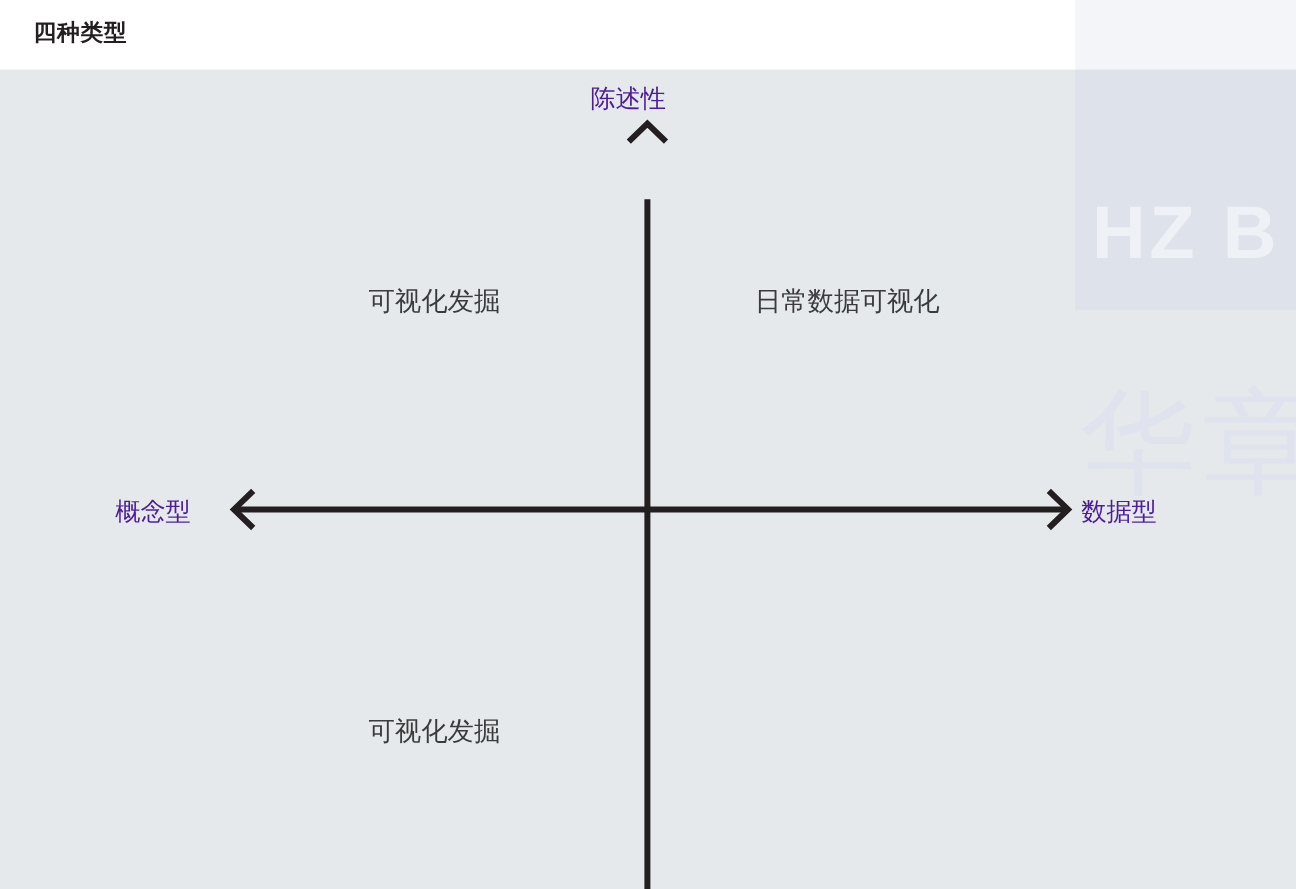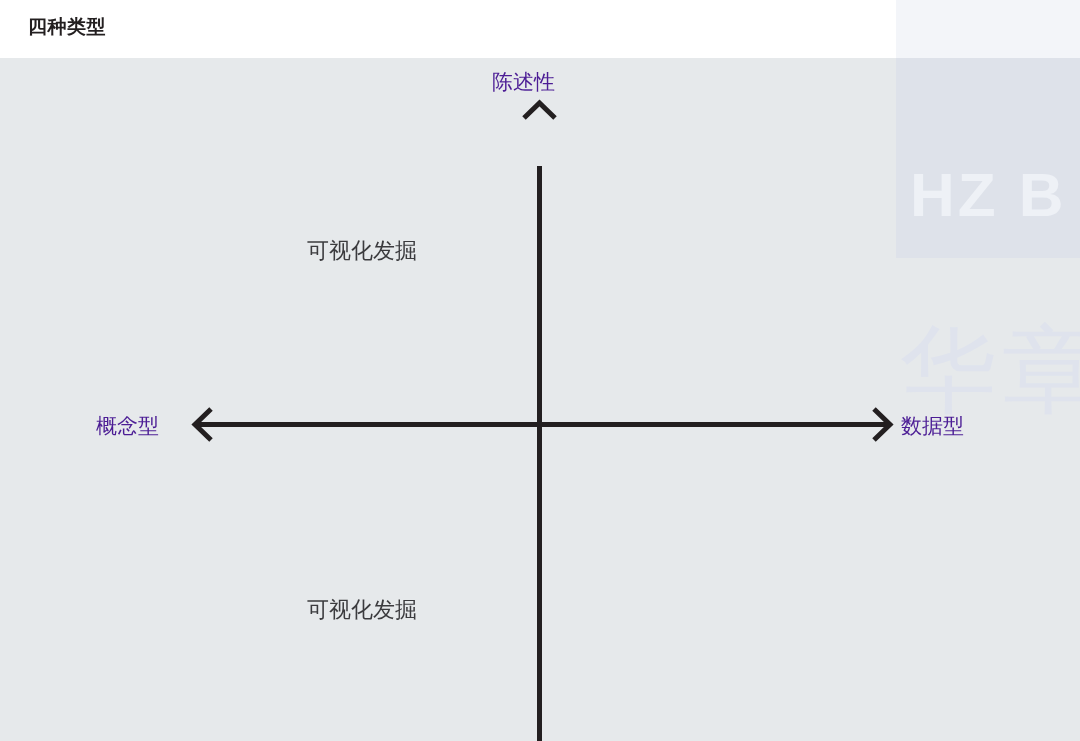--- a/index.html
+++ b/index.html
@@ -144,15 +144,16 @@
     <polyline points="211,351 195,366.5 211,382" fill="none" stroke="#231f20" stroke-width="5" stroke-linecap="butt" stroke-linejoin="miter"></polyline>
 
     <polyline points="874,351 890,366.5 874,382" fill="none" stroke="#231f20" stroke-width="5" stroke-linecap="butt" stroke-linejoin="miter"></polyline>
   </svg>
 
   <div class="axis-label" id="axis-label-top">陈述性</div>
   <div class="axis-label" id="axis-label-left">概念型</div>
   <div class="axis-label" id="axis-label-right">数据型</div>
 
   <div class="quadrant-label" id="quadrant-top-left">可视化发掘</div>
+  <div class="quadrant-label" id="quadrant-top-right">日常数据可视化</div>
   <div class="quadrant-label" id="quadrant-bottom-left">可视化发掘</div>
 
 </div>
 
 </body></html>

